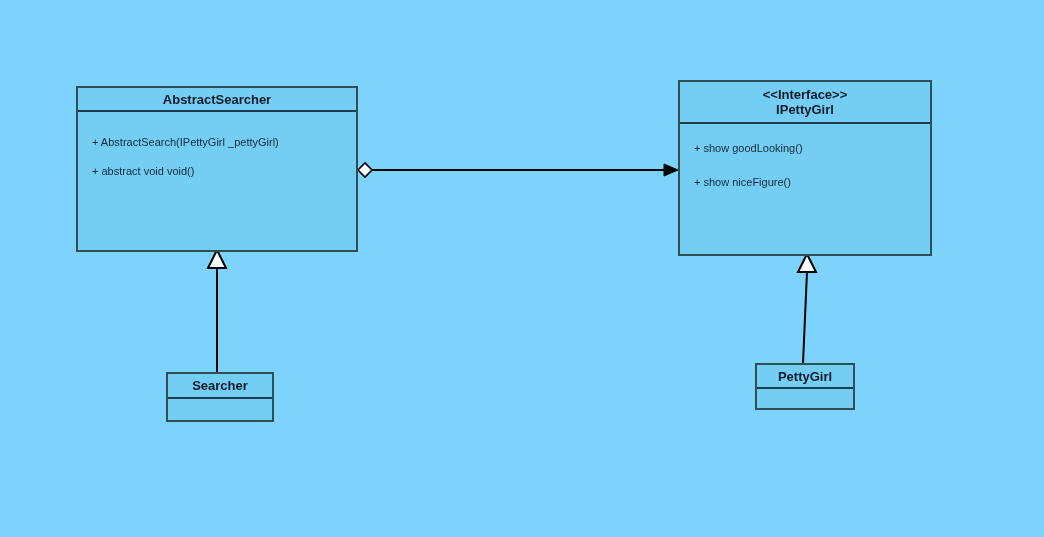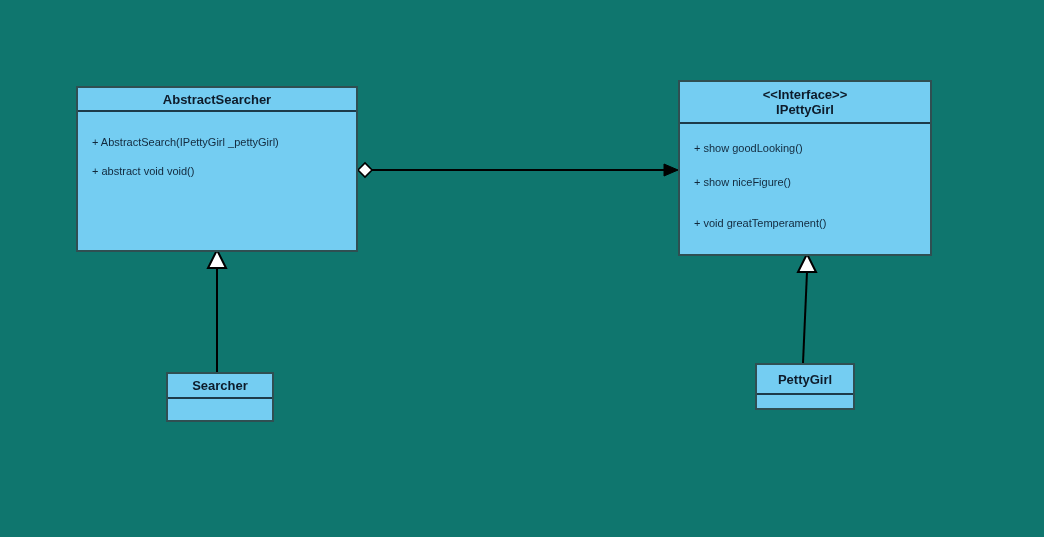--- a/index.html
+++ b/index.html
@@ -4,21 +4,21 @@
 <style>
   html, body {
     margin: 0;
     padding: 0;
     background: #ffffff;
   }
   #canvas {
     position: relative;
     width: 1044px;
     height: 537px;
-    background: #0f766e;
+    background: #7dd3fc;
     overflow: hidden;
     font-family: "Liberation Sans", sans-serif;
   }
 
   
   .uml-class {
     position: absolute;
     box-sizing: border-box;
     background: #74cdf2;
     border: 2px solid #2f4f52;
@@ -60,21 +60,21 @@
   #box-abstract-searcher { left: 76px;  top: 86px;  width: 282px; height: 166px; }
   #box-abstract-searcher .uml-header { height: 24px; }
 
   #box-ipettygirl      { left: 678px; top: 80px;  width: 254px; height: 176px; }
   #box-ipettygirl .uml-header { height: 42px; }
 
   #box-searcher        { left: 166px; top: 372px; width: 108px; height: 50px; }
   #box-searcher .uml-header { height: 25px; }
 
   #box-pettygirl       { left: 755px; top: 363px; width: 100px; height: 47px; }
-  #box-pettygirl .uml-header { height: 30px; }
+  #box-pettygirl .uml-header { height: 24px; }
 
   
   #connectors {
     position: absolute;
     left: 0; top: 0;
     width: 1044px;
     height: 537px;
     pointer-events: none;
   }
 </style>
@@ -116,21 +116,20 @@
   </div>
 
   <div class="uml-class" id="box-ipettygirl">
     <div class="uml-header">
       <span class="stereotype">&lt;&lt;Interface&gt;&gt;</span>
       <span class="cname">IPettyGirl</span>
     </div>
     <div class="uml-body">
       <span class="member" style="top:18px;">+ show goodLooking()</span>
       <span class="member" style="top:52px;">+ show niceFigure()</span>
-      <span class="member" style="top:93px;">+ void greatTemperament()</span>
     </div>
   </div>
 
   <div class="uml-class" id="box-searcher">
     <div class="uml-header">
       <span class="cname">Searcher</span>
     </div>
     <div class="uml-body"></div>
   </div>
 

